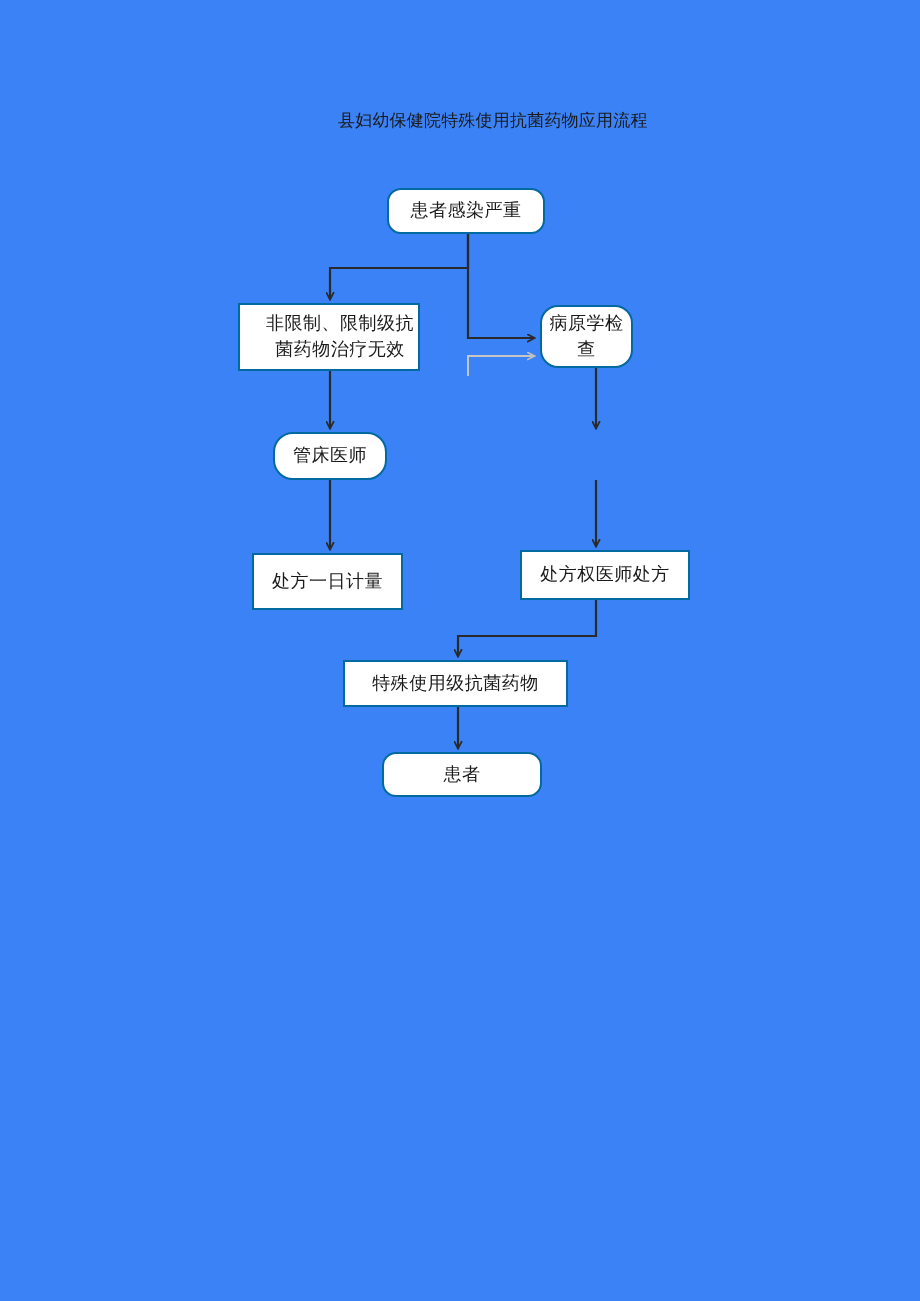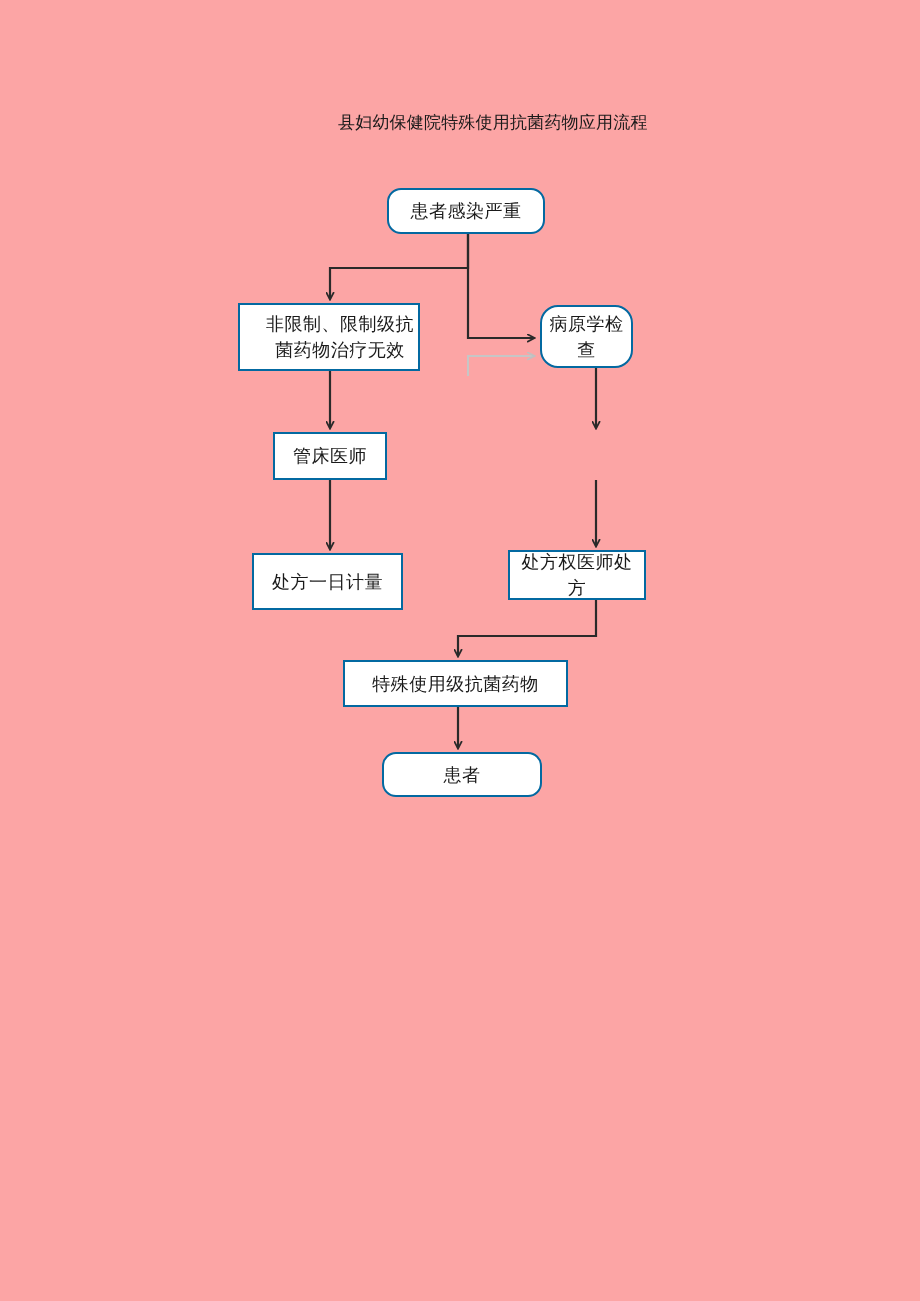--- a/index.html
+++ b/index.html
@@ -12,21 +12,22 @@
     height: 1301px;
     position: relative;
     font-family: "DejaVu Sans", "Liberation Sans", sans-serif;
     overflow: hidden;
   }
   #page {
     position: absolute;
     left: 0; top: 0;
     width: 920px;
     height: 1301px;
-    background: #fca5a5;
+    background: #3b82f6;
+    font-family: Liberation Mono, monospace;
   }
   #title {
     position: absolute;
     left: 338px;
     top: 110px;
     width: 360px;
     font-size: 17px;
     line-height: 24px;
     color: #1a1a1a;
     white-space: nowrap;
@@ -111,30 +112,30 @@
   <div class="node" style="left:238px; top:303px; width:182px; height:68px;padding-left:22px;">
     <span class="lbl">非限制、限制级抗
 菌药物治疗无效</span>
   </div>
 
   <div class="node" style="left:540px; top:305px; width:93px; height:63px;border-radius:18px;">
     <span class="lbl">病原学检
 查</span>
   </div>
 
-  <div class="node" style="left:273px; top:432px; width:114px; height:48px;">
+  <div class="node" style="left:273px; top:432px; width:114px; height:48px;border-radius:20px;">
     <span class="lbl">管床医师</span>
   </div>
 
 
   <div class="node" style="left:252px; top:553px; width:151px; height:57px;">
     <span class="lbl">处方一日计量</span>
   </div>
 
-  <div class="node" style="left:508px; top:550px; width:138px; height:50px;text-align:center;">
+  <div class="node" style="left:520px; top:550px; width:170px; height:50px;text-align:center;">
     <span class="lbl">处方权医师处方</span>
   </div>
 
   <div class="node rounded" style="left:382px; top:752px; width:160px; height:45px;">
     <span class="lbl">患者</span>
   </div>
 
   <div class="node" style="left:343px; top:660px; width:225px; height:47px;">
     <span class="lbl">特殊使用级抗菌药物</span>
   </div>

